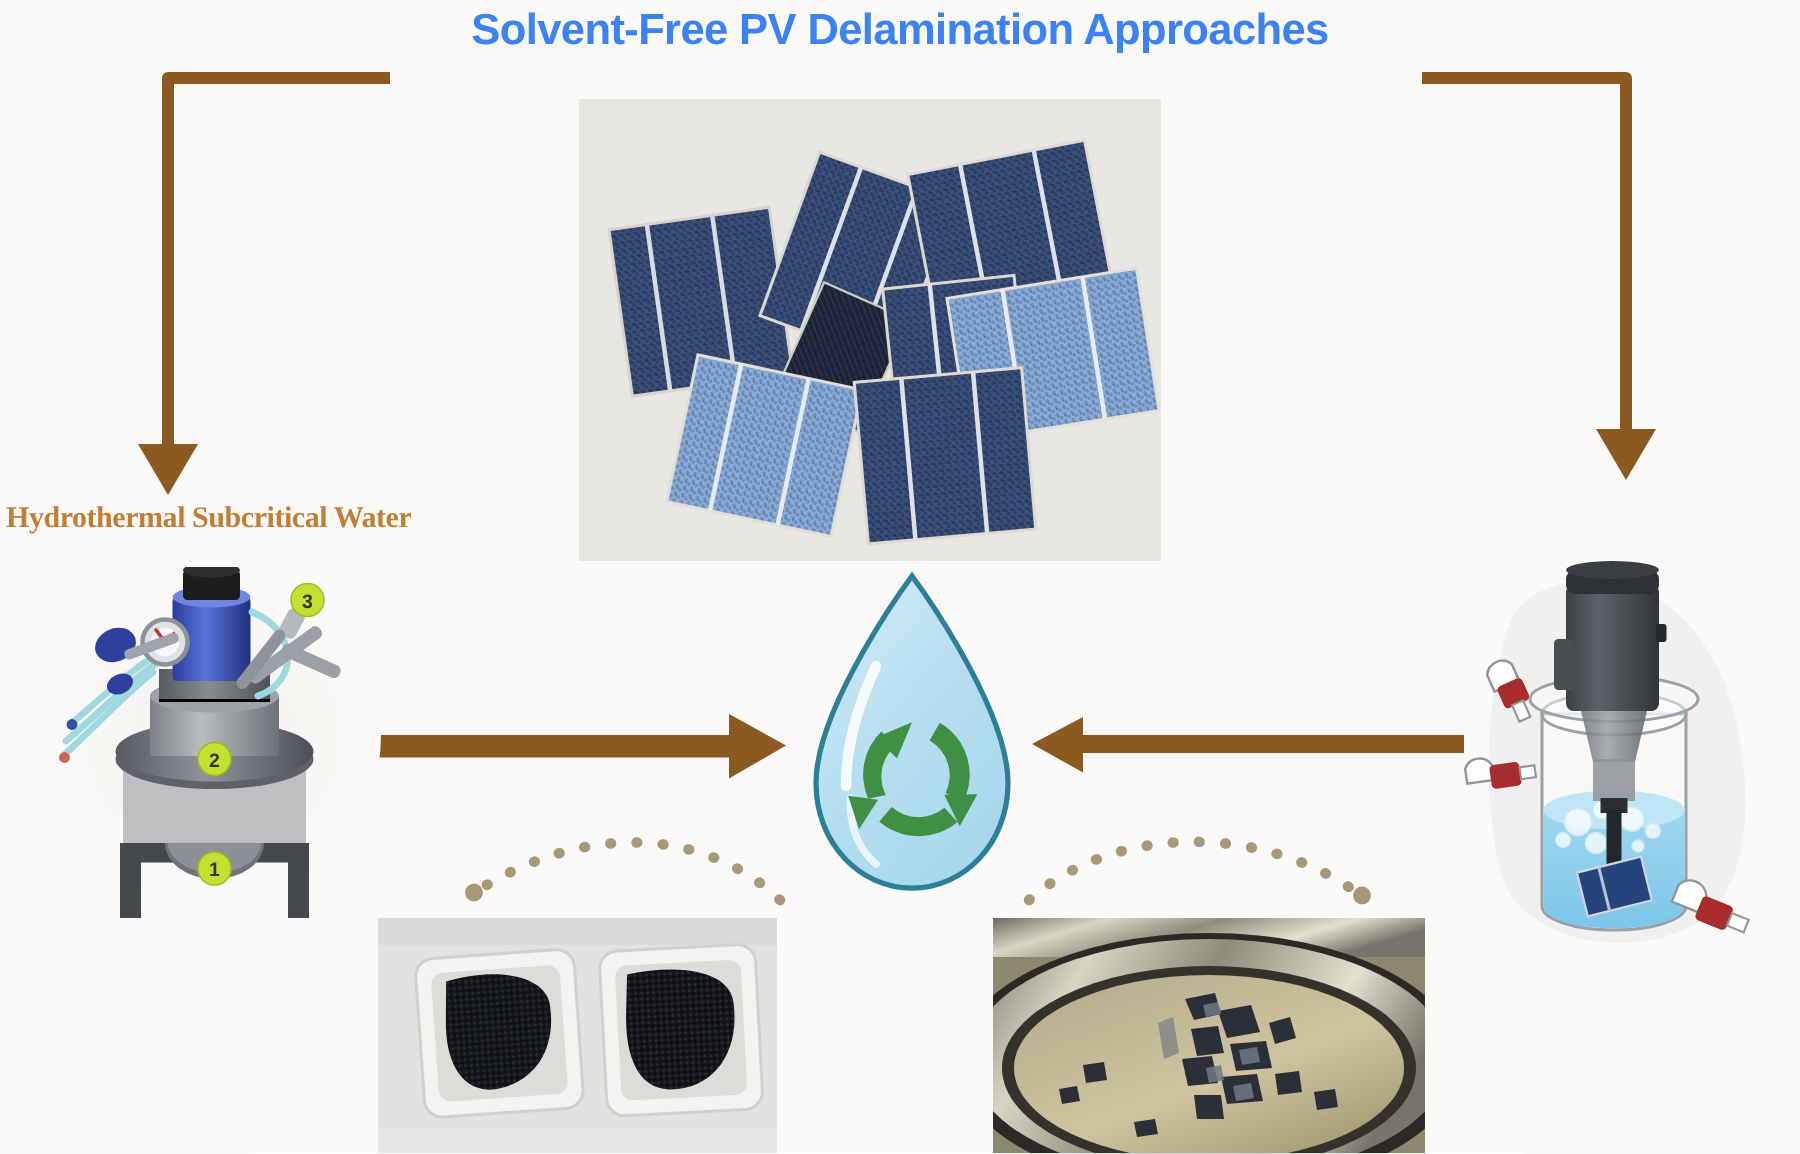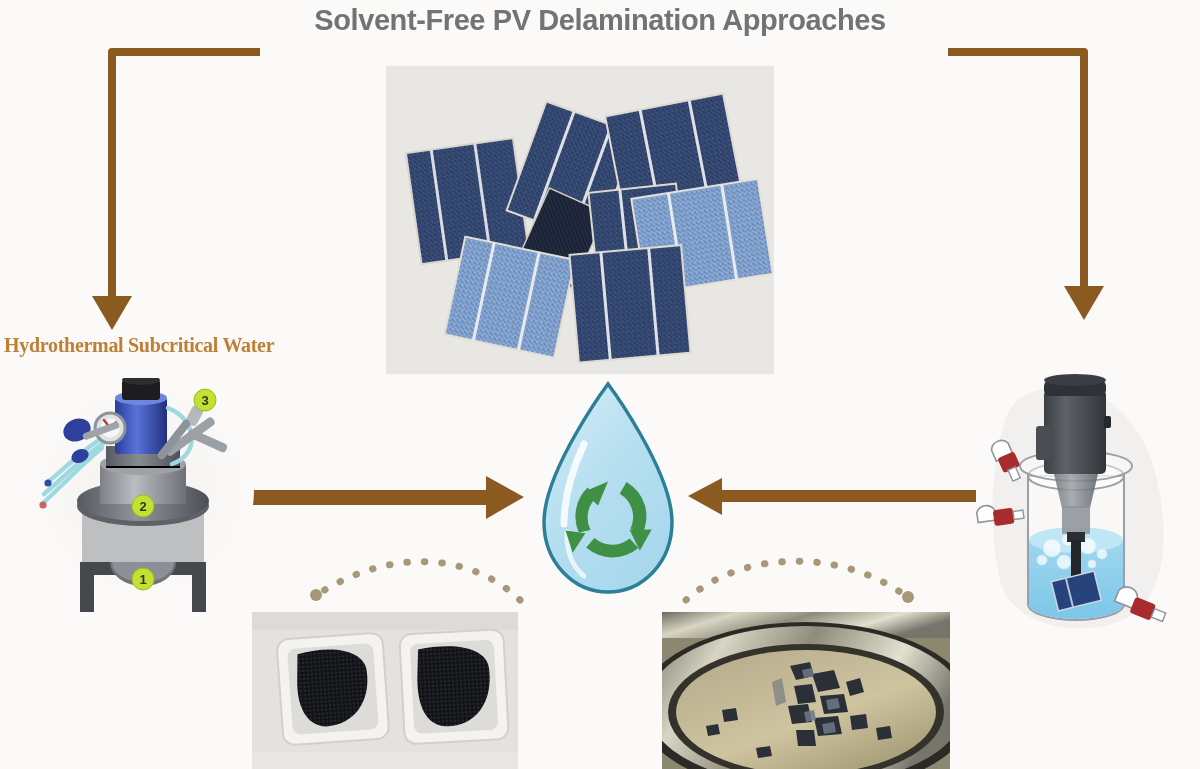--- a/index.html
+++ b/index.html
@@ -22,21 +22,21 @@
   
   .title {
     position: absolute;
     top: 4px;
     left: 0;
     width: 1200px;
     text-align: center;
     font-size: 29px;
     font-weight: bold;
     letter-spacing: -0.4px;
-    color: #737373;
+    color: #3b82f6;
     font-family: "Liberation Sans", "DejaVu Sans", sans-serif;
     white-space: nowrap;
   }
 
   
   .section-label {
     position: absolute;
     font-size: 20px;
     font-weight: bold;
     color: #c07f36;

